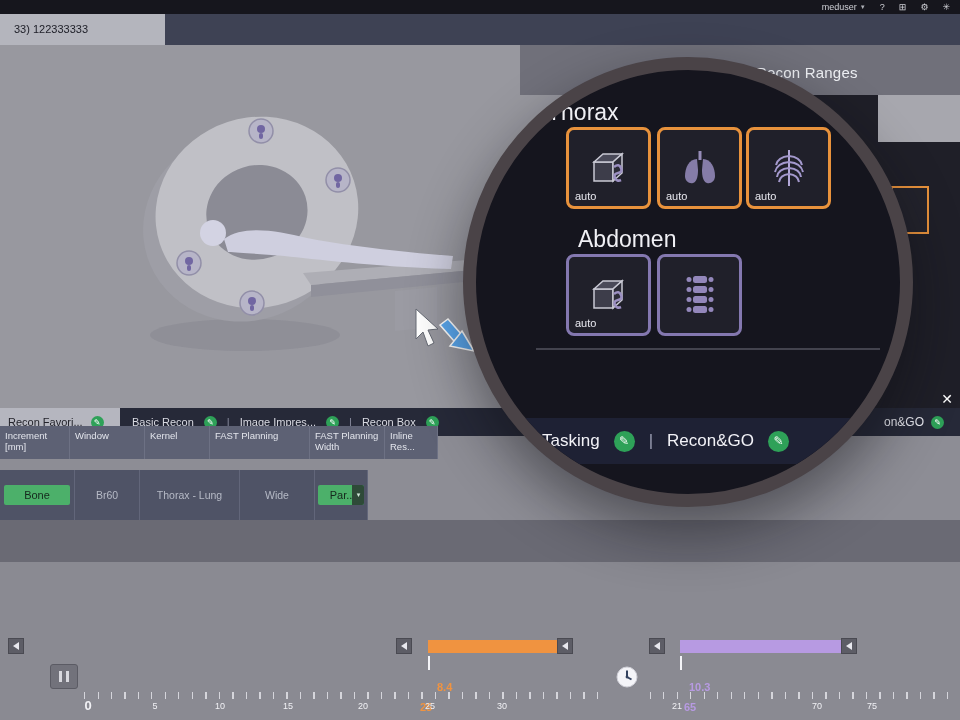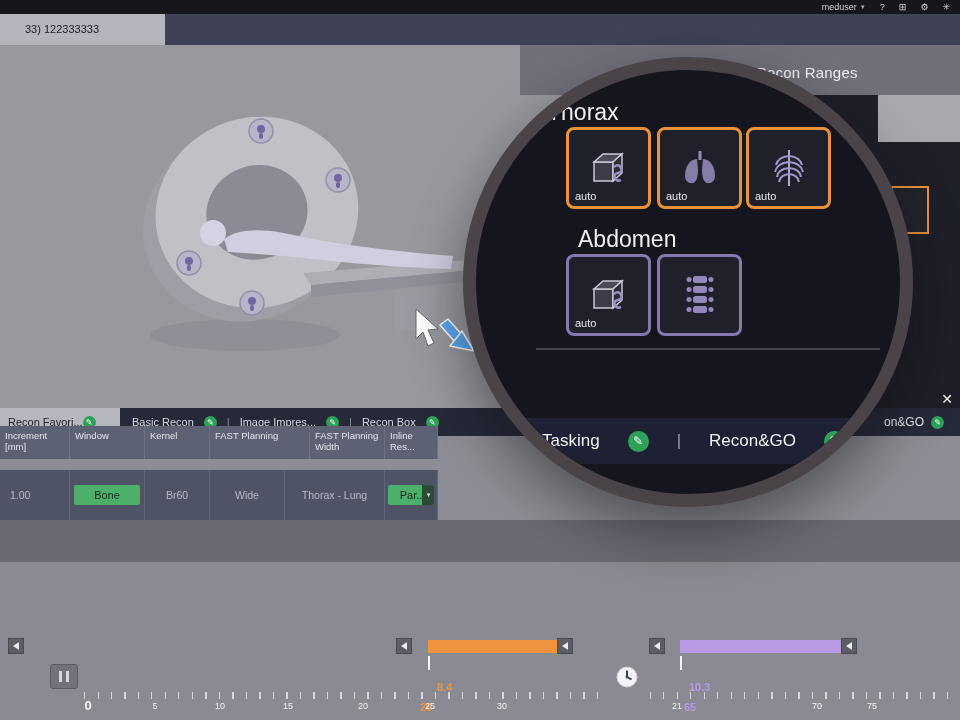--- a/index.html
+++ b/index.html
@@ -8,36 +8,36 @@
        -webkit-font-smoothing:antialiased;}
   .abs{position:absolute;}
   
   #topbar{left:0;top:0;width:960px;height:14px;background:#16161d;z-index:5;
           display:flex;align-items:center;justify-content:flex-end;gap:14px;padding-right:10px;box-sizing:border-box;}
   #topbar .tb-item{color:#cfd0d6;font-size:9px;line-height:14px;display:flex;align-items:center;gap:3px;}
   #topbar .caret{font-size:6px;color:#aeb0b8;}
   
   #pstrip{left:0;top:14px;width:960px;height:31px;background:#3e4254;z-index:4;}
   #ptab{left:0;top:0;width:165px;height:31px;background:#b4b5bd;color:#20212a;
-        font-size:11px;line-height:31px;padding-left:25px;box-sizing:border-box;}
+        font-size:11px;line-height:31px;padding-left:14px;box-sizing:border-box;}
   
   #canvas{left:0;top:45px;width:960px;height:363px;background:#98989f;}
   
   #panel-header{left:520px;top:45px;width:440px;height:50px;background:#70707a;}
   #panel-title{left:756px;top:64px;color:#eef0f4;font-size:15px;letter-spacing:.2px;}
   #panel-body{left:740px;top:95px;width:220px;height:313px;background:#1f1f28;}
   #panel-light{left:878px;top:95px;width:82px;height:47px;background:#a7a7ae;}
   #panel-thumb-partial{left:891px;top:186px;width:38px;height:48px;background:#23232c;
         border:2px solid #e8923c;box-sizing:border-box;}
   #close-btn{left:938px;top:390px;width:18px;height:18px;color:#ffffff;font-size:14px;
         line-height:18px;text-align:center;cursor:default;z-index:6;}
   
   #tabbar{left:0;top:408px;width:960px;height:28px;background:#262938;}
   #tab-active{left:0;top:0;width:120px;height:28px;background:#b5b6bf;display:flex;
-        align-items:center;gap:0;padding:0 8px;box-sizing:border-box;}
+        align-items:center;gap:8px;padding:0 8px;box-sizing:border-box;}
   #tab-active .lbl{color:#23232b;font-size:11px;white-space:nowrap;overflow:hidden;}
   #tabs-rest{left:132px;top:0;height:28px;display:flex;align-items:center;gap:10px;}
   #tabs-rest .lbl{color:#d9dae2;font-size:11px;white-space:nowrap;}
   #tabs-rest .sep, #tab-partial .sep{color:#8a8da0;font-size:11px;}
   #tab-partial{left:884px;top:0;height:28px;display:flex;align-items:center;gap:7px;}
   #tab-partial .lbl{color:#e6e7ee;font-size:12px;}
   .pencil{width:13px;height:13px;border-radius:50%;background:#2ea158;color:#fff;
         font-size:8px;display:inline-flex;align-items:center;justify-content:center;flex:0 0 auto;}
   .pencil.lg{width:21px;height:21px;font-size:12px;}
   
@@ -76,21 +76,21 @@
         border-radius:50%;background:#15151e;box-sizing:border-box;overflow:hidden;z-index:10;
         box-shadow:0 25px 55px rgba(10,10,16,.45);}
   .sec-label{position:absolute;color:#f0f0f5;font-size:23px;}
   .thumb{position:absolute;width:85px;height:82px;background:#20202a;box-sizing:border-box;
         display:flex;align-items:center;justify-content:center;border-radius:8px;}
   .thumb.orange{border:3px solid #e8923c;}
   .thumb.purple{border:3px solid #8478b0;}
   .thumb .auto{position:absolute;left:6px;bottom:4px;color:#e9e9f0;font-size:11px;}
   #mag-divider{position:absolute;left:60px;top:278px;width:344px;height:2px;background:#43434e;}
   #mag-footer{position:absolute;left:0;top:348px;width:424px;height:46px;background:#1e2134;
-        display:flex;align-items:center;gap:28px;padding-left:66px;box-sizing:border-box;}
+        display:flex;align-items:center;gap:14px;padding-left:66px;box-sizing:border-box;}
   #mag-footer .ftab{color:#f2f2f7;font-size:17px;white-space:nowrap;}
   #mag-footer .sep{color:#9a9db2;font-size:17px;}
 </style>
 </head>
 <body>
 
 <div id="topbar" class="abs">
   <div class="tb-item">
     <span>meduser</span>
     <span class="caret">▼</span>
@@ -180,27 +180,26 @@
 
 <div id="thead" class="abs">
   <div class="th w1">Increment [mm]</div>
   <div class="th w2">Window</div>
   <div class="th w3">Kernel</div>
   <div class="th w4">FAST Planning</div>
   <div class="th w5">FAST Planning Width</div>
   <div class="th w6">Inline Res...</div>
 </div>
 <div id="trow" class="abs">
-  <div class="td w1 green-val">1.00</div>
   <div class="td w2">
     <span class="chip">Bone</span>
   </div>
   <div class="td w3">Br60</div>
+  <div class="td w4">Thorax - Lung</div>
   <div class="td w5">Wide</div>
-  <div class="td w4">Thorax - Lung</div>
   <div class="td w6">
     <span class="chip">
       <span>Par..</span>
       <span class="dd">▾</span>
     </span>
   </div>
 </div>
 
 <div id="midstrip" class="abs"></div>
 

